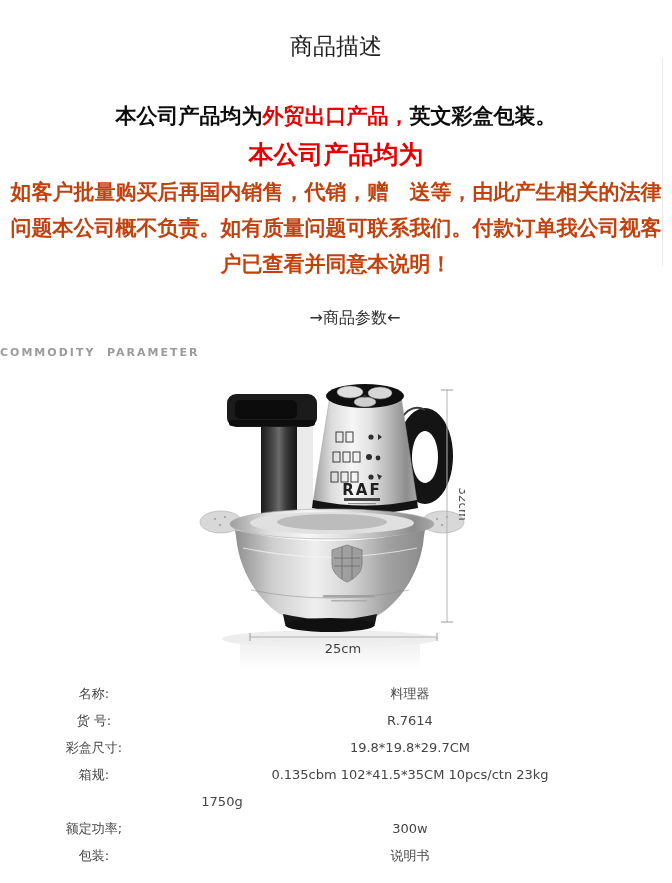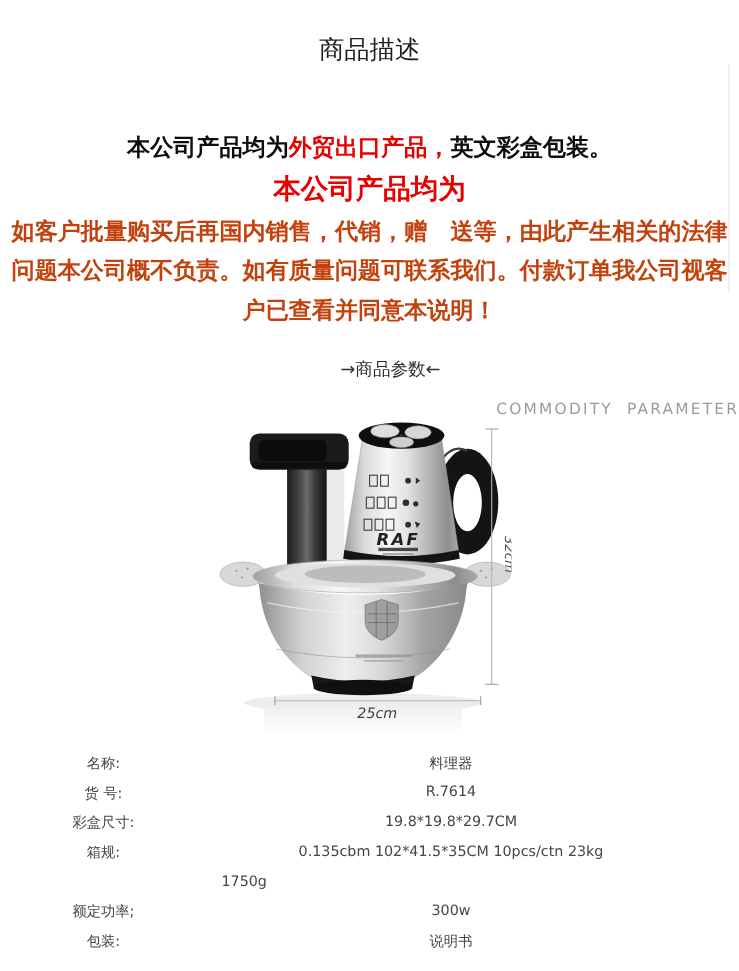--- a/index.html
+++ b/index.html
@@ -12,21 +12,21 @@
     color:#1c1c1c;
   }
   .page-title{
     padding-top:32px;
     text-align:center;
     font-size:23px;
     line-height:28px;
     font-weight:500;
     color:#1f1f1f;
   }
-  .notice{margin-top:60px;font-family:Liberation Serif, serif;}
+  .notice{margin-top:42px;}
   .notice-line1{
     text-align:center;
     font-size:21px;
     line-height:28px;
     font-weight:700;
     color:#0d0d0d;
   }
   .hl{color:var(--accent,#e60000);}
   .notice-line2{
     margin-top:9px;
@@ -48,30 +48,31 @@
   .params-title{
     margin-top:26px;
     text-align:center;
     font-size:16px;
     line-height:20px;
     color:#2f2f2f;
     margin-left:38px;
   }
   .params-subtitle{
     margin-top:18px;
-    text-align:right;
-    font-size:14px;
+    text-align:left;
+    font-size:11px;
     letter-spacing:2px;
     color:var(--subtle,#9b9b9b);
     white-space:pre;
+    font-weight:bold;
   }
   .figure{
     position:absolute;
     left:185px;top:352px;
-    width:280px;height:320px;font-style:italic;
+    width:280px;height:320px;
   }
   .specs{
     position:absolute;
     left:0;top:680px;
     width:672px;
   }
   .spec-row{
     display:flex;
     align-items:center;
     height:27px;

